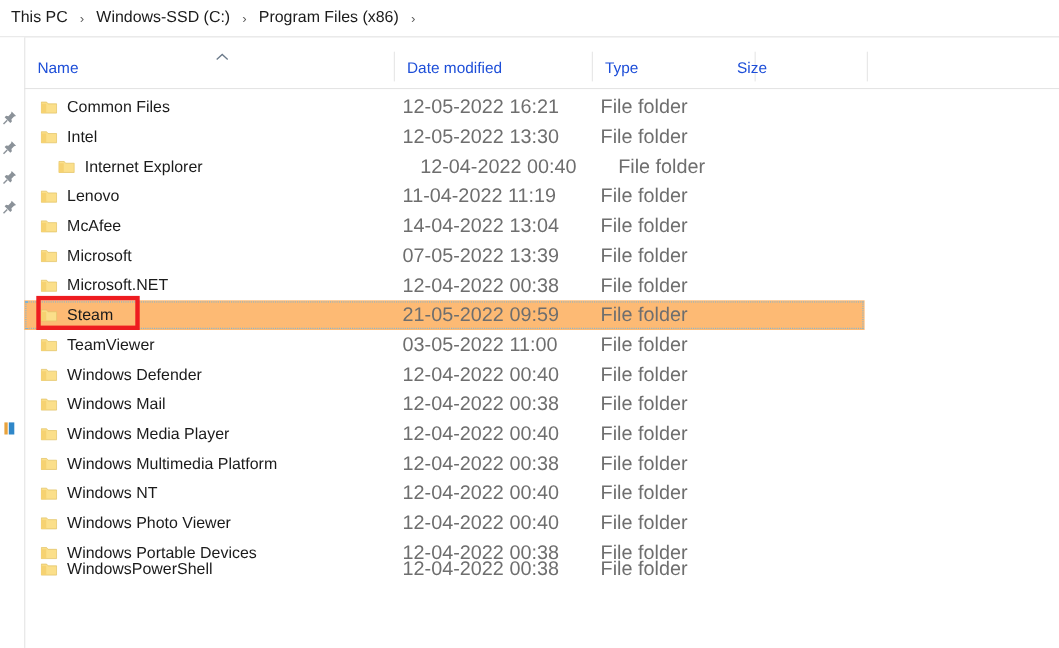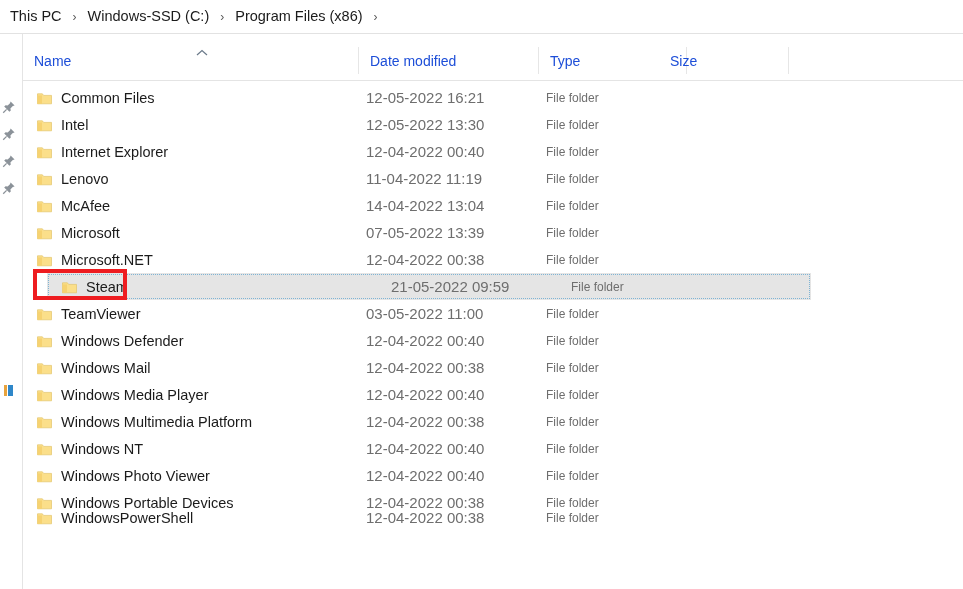--- a/index.html
+++ b/index.html
@@ -129,24 +129,23 @@
   }
   .file-row {
     position: absolute;
     left: 0;
     width: 764px;
     height: 27px;
     display: flex;
     align-items: center;
   }
   .file-row.selected {
-    background: #e5e5e5;
+    background: #fdba74;
     outline: 1px dotted #7fb4d4;
     outline-offset: -2px;
-    margin-left: 25px;
   }
   .cell-name {
     position: absolute;
     left: 0;
     display: flex;
     align-items: center;
     height: 27px;
   }
   .folder-icon {
     width: 15px;
@@ -156,28 +155,28 @@
     flex: 0 0 auto;
   }
   .name-text {
     font-size: 14.5px;
     color: #1b1b1b;
     white-space: nowrap;
   }
   .cell-date {
     position: absolute;
     left: 344px;
-    font-size: 15px;
+    font-size: 18px;
     color: #6e6e6e;
     white-space: nowrap;
   }
   .cell-type {
     position: absolute;
     left: 524px;
-    font-size: 12px;
+    font-size: 18px;
     color: #6e6e6e;
     white-space: nowrap;
   }
   .cell-size {
     position: absolute;
     left: 672px;
     font-size: 14px;
     color: #6e6e6e;
     white-space: nowrap;
   }
@@ -277,21 +276,21 @@
         <span class="folder-icon"><svg width="15" height="13" viewBox="0 0 15 13">
             <path d="M0.5 1.8 L0.5 11.8 L14.5 11.8 L14.5 3.4 L6.6 3.4 L5.4 1.8 Z" fill="#fbdf8a" stroke="#e3c46a" stroke-width="0.7"></path>
             <path d="M0.5 3.4 L5.0 3.4 L5.0 11.8 L0.5 11.8 Z" fill="#f6d271"></path>
           </svg></span>
         <span class="name-text">Intel</span>
       </div>
       <div class="cell-date">12-05-2022 13:30</div>
       <div class="cell-type">File folder</div>
       <div class="cell-size"></div>
     </div>
-    <div class="file-row" style="top: 54px;">
+    <div class="file-row" style="top: 54px; margin-left: 16px;">
       <div class="cell-name">
         <span class="folder-icon"><svg width="15" height="13" viewBox="0 0 15 13">
             <path d="M0.5 1.8 L0.5 11.8 L14.5 11.8 L14.5 3.4 L6.6 3.4 L5.4 1.8 Z" fill="#fbdf8a" stroke="#e3c46a" stroke-width="0.7"></path>
             <path d="M0.5 3.4 L5.0 3.4 L5.0 11.8 L0.5 11.8 Z" fill="#f6d271"></path>
           </svg></span>
         <span class="name-text">Internet Explorer</span>
       </div>
       <div class="cell-date">12-04-2022 00:40</div>
       <div class="cell-type">File folder</div>
       <div class="cell-size"></div>

